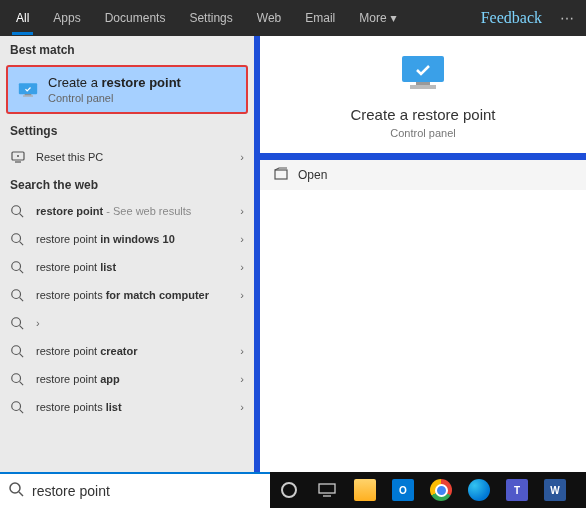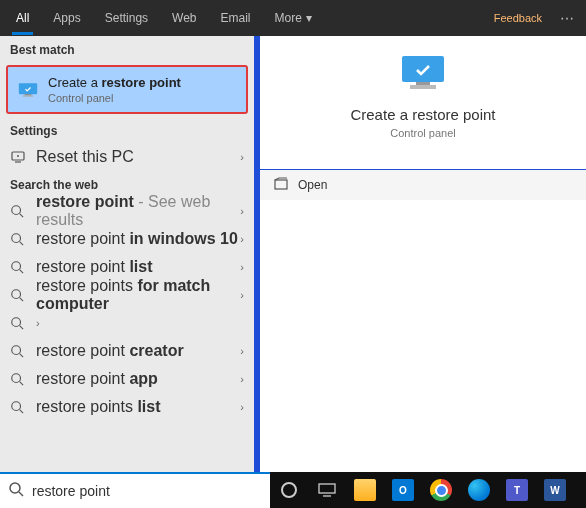--- a/index.html
+++ b/index.html
@@ -4,46 +4,46 @@
   <style>
     * { margin: 0; padding: 0; box-sizing: border-box; font-family: 'Segoe UI', Tahoma, sans-serif; }
     body { width: 586px; height: 508px; background: #1e1e1e; overflow: hidden; }
     
     .tabs { background: #2b2b2b; display: flex; align-items: center; height: 36px; padding: 0 4px; }
     .tab { color: #c0c0c0; font-size: 12px; padding: 10px 12px; cursor: pointer; position: relative; }
     .tab.active { color: #fff; }
     .tab.active::after { content: ''; position: absolute; bottom: 0; left: 8px; right: 8px; height: 3px; background: #0078d4; }
     .tab-more { display: flex; align-items: flex-end; gap: 4px; }
     .tabs-spacer { flex: 1; }
-    .feedback { color: #fdba74; font-size: 11px; padding: 0 10px; cursor: pointer; }
+    .feedback { color: #7dd3fc; font-size: 16px; padding: 0 10px; cursor: pointer; font-family: Liberation Serif, serif; }
     .dots { color: #c0c0c0; padding: 0 8px; cursor: pointer; font-size: 14px; }
     
     .content { display: flex; height: 436px; background: #f0f0f0; }
     
     .left-panel { width: 260px; background: #eaeaea; border-right: 6px solid #1d4ed8; overflow-y: auto; }
     .section-label { font-size: 12px; font-weight: 600; color: #333; padding: 7px 10px 5px; }
     
     .best-match { margin: 3px 6px; padding: 8px 10px; background: #a6d0ff; border: 2px solid #e03a3a; border-radius: 3px; display: flex; align-items: center; gap: 10px; cursor: pointer; }
     .bm-icon { width: 20px; height: 16px; }
     .bm-title { font-size: 13px; color: #222; }
     .bm-title b { font-weight: 700; }
     .bm-sub { font-size: 11px; color: #666; margin-top: 2px; }
     
     .row { display: flex; align-items: center; height: 28px; padding: 0 10px; cursor: pointer; }
     .row-icon { width: 16px; flex-shrink: 0; margin-right: 10px; display: inline-flex; }
-    .row-label { font-size: 16px; color: #333; flex: 1; }
+    .row-label { font-size: 11px; color: #333; flex: 1; }
     .row-label b { font-weight: 700; }
     .row-label .hint { color: #888; }
     .chev { color: #666; font-size: 11px; }
     
     .right-panel { flex: 1; background: #fff; display: flex; flex-direction: column; align-items: center; padding-top: 18px; }
     .hero-icon { width: 54px; height: 40px; margin-bottom: 12px; }
     .hero-title { font-size: 15px; color: #333; margin-bottom: 4px; }
     .hero-sub { font-size: 11px; color: #777; }
-    .actions { width: 100%; margin-top: 30px; border-top: 1px solid #1d4ed8; }
+    .actions { width: 100%; margin-top: 14px; border-top: 7px solid #1d4ed8; }
     .action-row { display: flex; align-items: center; height: 30px; padding: 0 14px; background: #f5f5f5; cursor: pointer; font-size: 12px; color: #333; gap: 10px; }
     
     .searchbar { height: 36px; background: #fff; border-top: 2px solid #0078d4; display: flex; align-items: center; padding: 0 8px; width: 270px; }
     .searchbar .sicon { margin-right: 8px; }
     .searchbar input { border: none; outline: none; flex: 1; font-size: 14px; color: #333; }
     
     .bottom { display: flex; height: 36px; background: #101010; }
     .taskbar { display: flex; align-items: center; }
     
     .tbtn { width: 38px; height: 36px; display: flex; align-items: center; justify-content: center; cursor: pointer; }
@@ -57,20 +57,21 @@
     .chrome::after { content:''; width:9px; height:9px; background:#4285f4; border:2px solid #fff; border-radius:50%; position:absolute; }
     .edge { background: radial-gradient(circle at 30% 30%, #33c3f0, #0078d4 70%); border-radius: 50%; }
     .outlook { background: #0078d4; }
   </style>
 </head>
 <body>
 
 <div class="tabs">
   <div class="tab active">All</div>
   <div class="tab">Apps</div>
+  <div class="tab">Documents</div>
   <div class="tab">Settings</div>
   <div class="tab">Web</div>
   <div class="tab">Email</div>
   <div class="tab tab-more">
     <span>More</span>
     <span>▾</span>
   </div>
   <div class="tabs-spacer"></div>
   <div class="feedback">Feedback</div>
   <div class="dots">⋯</div>

